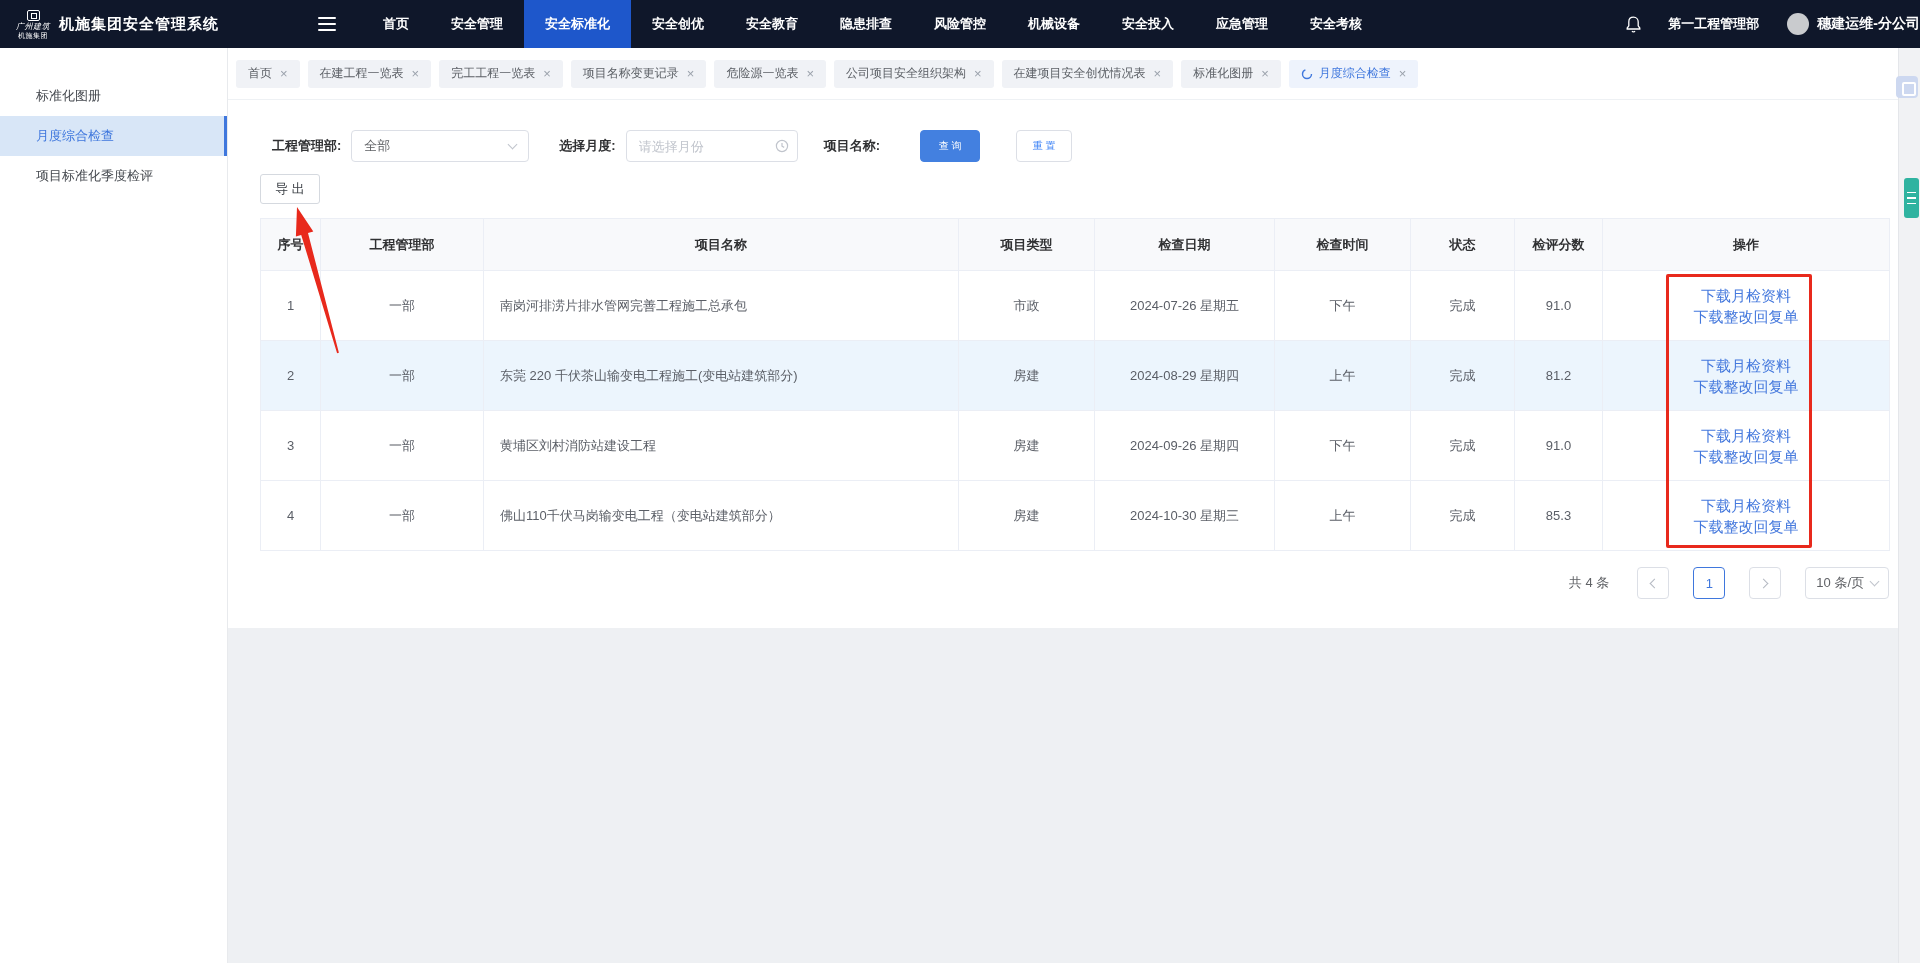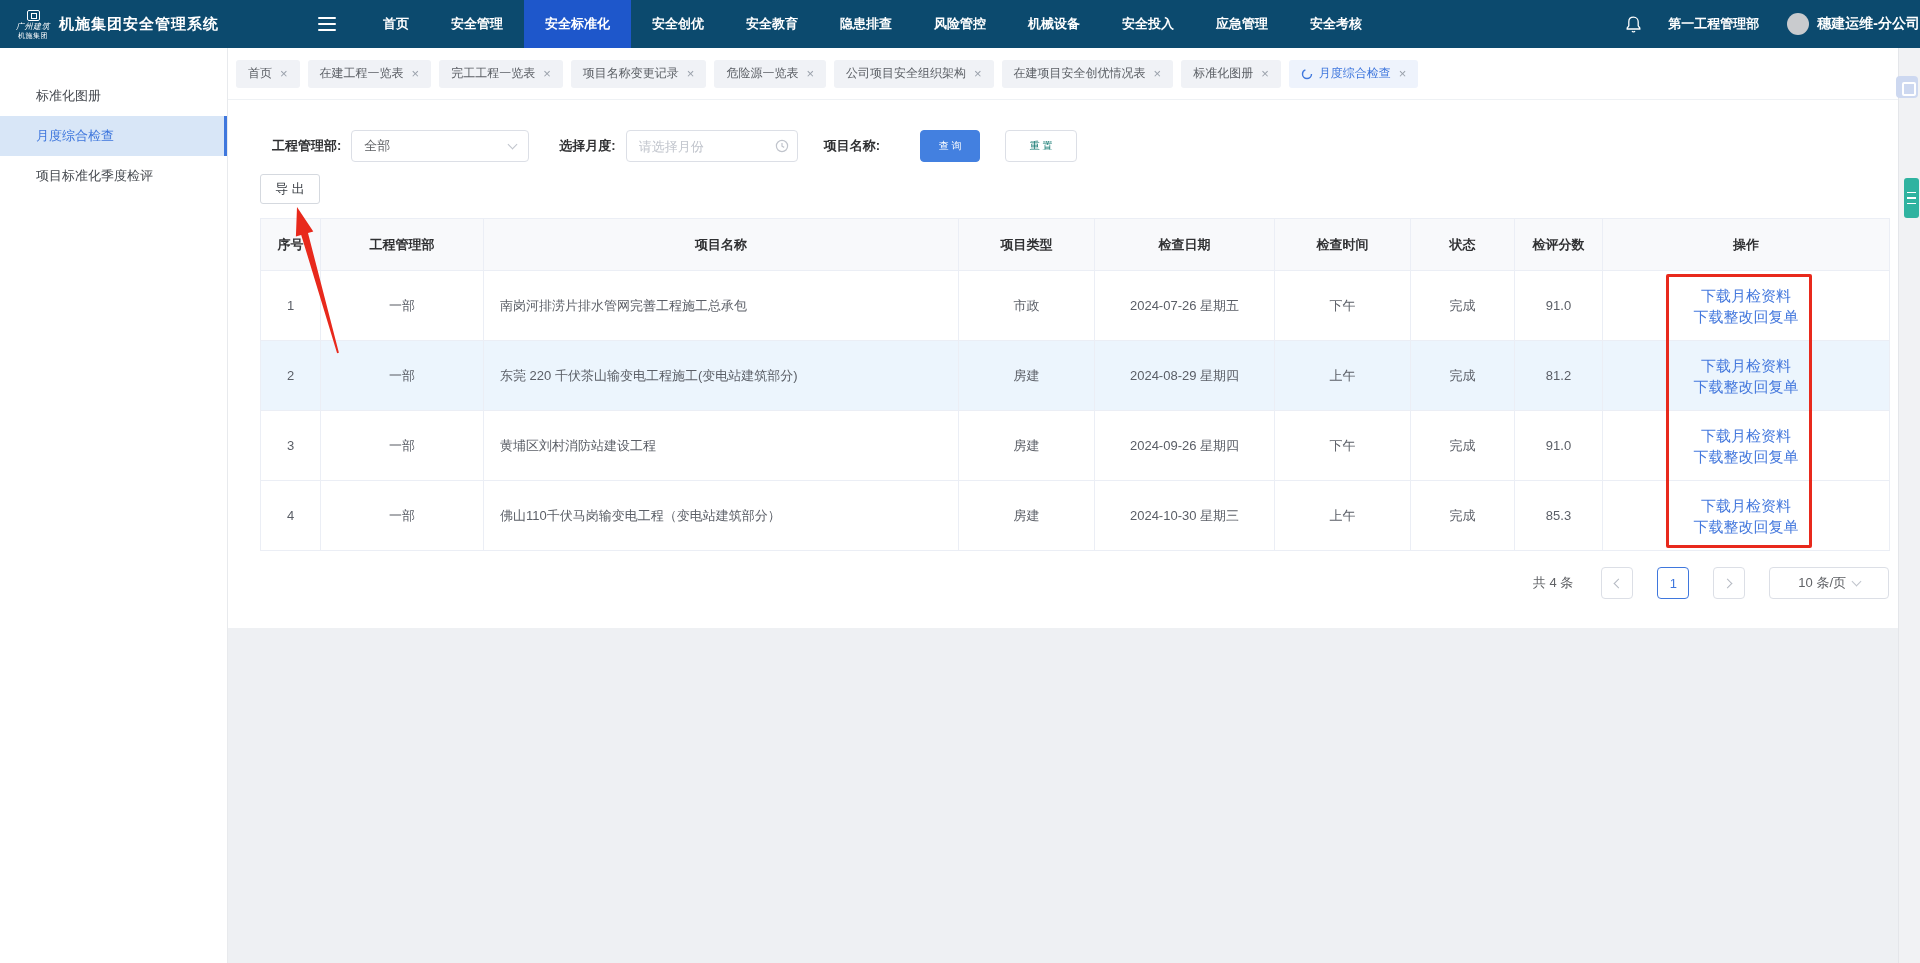--- a/index.html
+++ b/index.html
@@ -1,20 +1,20 @@
 <!DOCTYPE html>
 <html><head>
 <meta charset="utf-8">
 <style>
   * { margin:0; padding:0; box-sizing:border-box; }
   body { font-family:"Liberation Sans","DejaVu Sans",sans-serif; background:#fff; }
   .page { position:relative; width:1920px; height:963px; overflow:hidden; background:#fff; }
 
   
-  .topbar { position:absolute; top:0; left:0; width:1920px; height:48px; background:#0c4a6e; display:flex; align-items:center; color:#fff; z-index:10; }
+  .topbar { position:absolute; top:0; left:0; width:1920px; height:48px; background:#0f172a; display:flex; align-items:center; color:#fff; z-index:10; }
   .brand { width:228px; height:48px; display:flex; align-items:center; padding-left:16px; flex:none; }
   .logo { display:flex; flex-direction:column; align-items:center; margin-right:9px; line-height:1; }
   .logo-emblem { width:13px; height:11px; border:1.5px solid #fff; border-radius:2px; position:relative; margin-bottom:2px; }
   .logo-emblem::after { content:""; position:absolute; left:3px; top:2px; width:4px; height:4px; border:1px solid #fff; }
   .logo-line1 { font-size:8px; font-style:italic; letter-spacing:.5px; }
   .logo-line2 { font-size:7px; margin-top:1px; letter-spacing:.5px; }
   .app-title { font-size:15px; font-weight:bold; letter-spacing:1px; white-space:nowrap; }
   .hamburger { margin-left:90px; width:18px; height:14px; display:flex; flex-direction:column; justify-content:space-between; cursor:pointer; flex:none; }
   .hamburger span { display:block; height:2px; background:#fff; border-radius:1px; }
   .topnav { display:flex; height:48px; margin-left:26px; }
@@ -50,21 +50,21 @@
   .input-wrap { position:relative; display:flex; align-items:center; }
   .txt-input { height:32px; border:1px solid #dcdfe6; border-radius:4px; padding:0 12px; font-size:13px; color:#606266; outline:none; font-family:inherit; }
   .txt-input::placeholder { color:#c0c4cc; }
   .month-input { width:172px; padding-right:30px; }
   .name-input { width:255px; }
   .clock-ico { position:absolute; right:9px; display:flex; }
   .gap-month { margin-left:30px; }
   .gap-name { margin-left:26px; }
   .btn { height:32px; border-radius:4px; font-size:10px; cursor:pointer; font-family:inherit; }
   .btn-search { width:60px; margin-left:30px; background:#4380e0; color:#fff; border:1px solid #4380e0; }
-  .btn-reset { width:72px; margin-left:25px; background:#fff; color:#0f766e; border:1px solid #dcdfe6; }
+  .btn-reset { width:56px; margin-left:36px; background:#fff; color:#3b82f6; border:1px solid #dcdfe6; }
 
   .export-row { padding-left:32px; margin-top:12px; }
   .btn-export { width:60px; height:30px; background:#fff; color:#3c4046; border:1px solid #d5d9df; border-radius:3px; font-size:13px; cursor:pointer; font-family:inherit; }
 
   
   .table-wrap { position:relative; margin:14px 0 0 32px; width:1629px; }
   table { width:1629px; border-collapse:collapse; table-layout:fixed; font-size:13px; color:#5a5e66; }
   th { height:52px; background:#f8f9fb; font-weight:bold; color:#303133; border:1px solid #ebeef5; font-size:13px; text-align:center; }
   td { height:70px; border:1px solid #ebeef5; text-align:center; background:#fff; }
   tr.striped td { background:#ecf5fd; }
@@ -73,21 +73,21 @@
   .red-box { position:absolute; left:1406px; top:56px; width:146px; height:274px; border:3px solid #e8291c; border-radius:2px; pointer-events:none; z-index:6; }
 
   
   .pagination { width:1629px; margin-left:32px; margin-top:16px; display:flex; justify-content:flex-end; align-items:center; gap:24px; font-size:13px; color:#606266; }
   .pg-total { margin-right:4px; }
   .pg-btn { width:32px; height:32px; border:1px solid #dcdfe6; border-radius:4px; background:#fff; display:flex; align-items:center; justify-content:center; cursor:pointer; }
   .pg-btn .chev { border-color:#b4b9c2; margin:0; }
   .chev-left { transform:rotate(135deg); margin-left:3px !important; }
   .chev-right { transform:rotate(-45deg); margin-right:3px !important; }
   .pg-cur { width:32px; height:32px; border:1px solid #3f77dd; color:#3f77dd; border-radius:4px; background:#fff; display:flex; align-items:center; justify-content:center; cursor:pointer; }
-  .pg-size { height:32px; border:1px solid #dcdfe6; border-radius:4px; background:#fff; display:flex; align-items:center; padding:0 28px; gap:7px; cursor:pointer; color:#606266; }
+  .pg-size { height:32px; border:1px solid #dcdfe6; border-radius:4px; background:#fff; display:flex; align-items:center; padding:0 10px; gap:7px; cursor:pointer; color:#606266; }
 
   
   .scroll-track { position:absolute; top:48px; right:0; bottom:0; width:22px; background:#f1f2f4; border-left:1px solid #e4e6ea; z-index:4; }
   .lock-icon { position:absolute; top:76px; right:2px; width:22px; height:22px; background:#cdd8f0; border-radius:4px; z-index:8; cursor:pointer; }
   .lock-icon::after { content:""; position:absolute; left:6px; top:6px; width:10px; height:10px; border:2px solid #fff; border-radius:2px; }
   .floating-widget { position:absolute; top:178px; right:1px; width:15px; height:40px; background:#2fb3a0; border-radius:3px; z-index:9; display:flex; flex-direction:column; justify-content:center; gap:4px; align-items:center; cursor:pointer; }
   .floating-widget i { display:block; width:9px; height:1.5px; background:#fff; }
 
   .overlay { position:absolute; left:0; top:0; width:1920px; height:963px; pointer-events:none; z-index:50; }
 </style>

